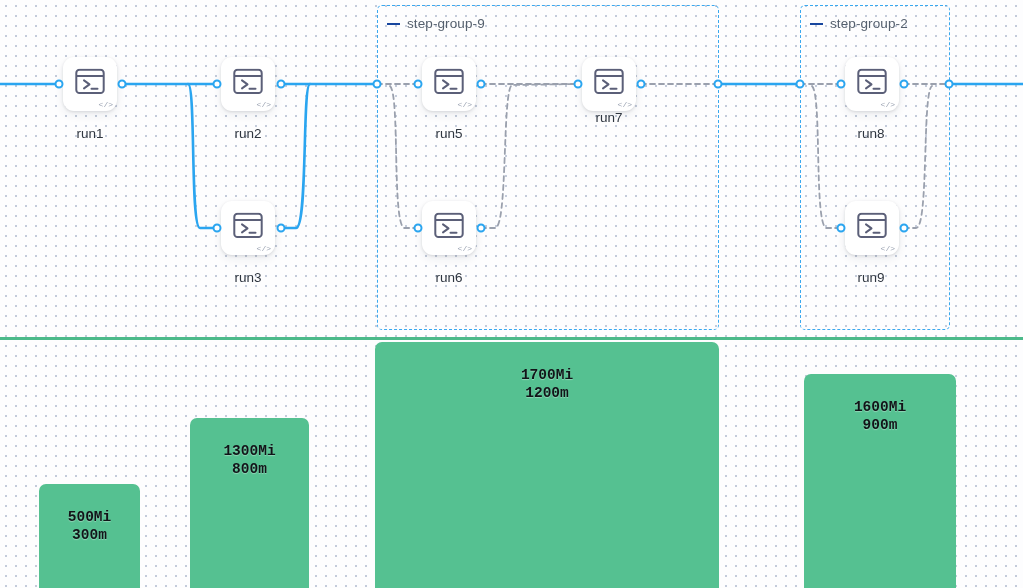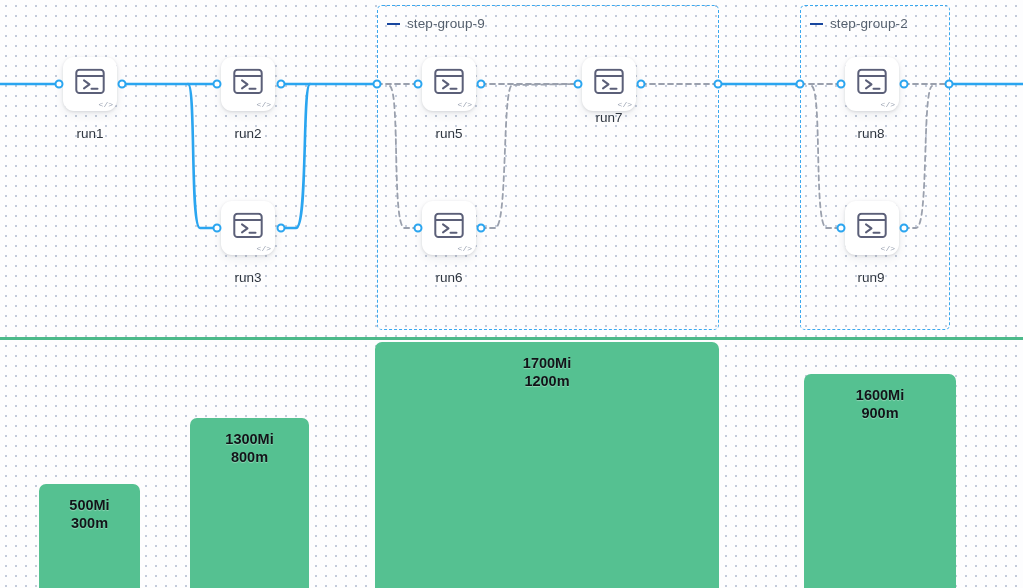--- a/index.html
+++ b/index.html
@@ -74,26 +74,27 @@
   }
   
   .bar{
     position:absolute;
     background:#55c191;
     border-radius:7px;
     box-sizing:border-box;
   }
   .bar-text{
     position:absolute;left:0;right:0;
-    padding-top:12px;
+    padding-top:24px;
     text-align:center;
     font-size:14.5px;line-height:18px;font-weight:bold;
     color:#111418;
     text-shadow:0 1px 1px rgba(255,255,255,.35);
     white-space:pre-line;
+    font-family:Liberation Mono, monospace;
   }
 </style>
 </head>
 <body>
 
 <div id="canvas">
 
   <svg id="edges" viewBox="0 0 1023 588" xmlns="http://www.w3.org/2000/svg">
     <g fill="none" stroke-linecap="round">
 

